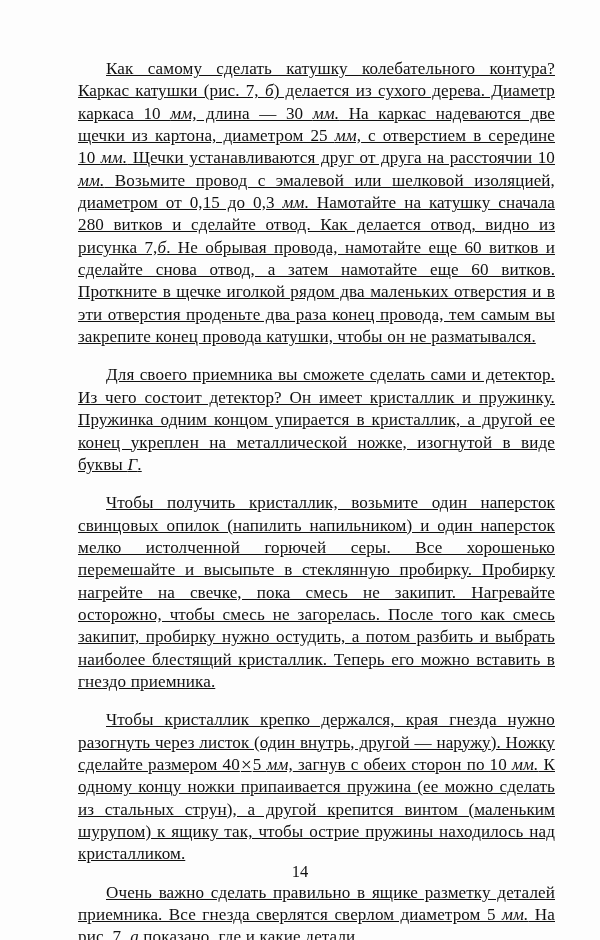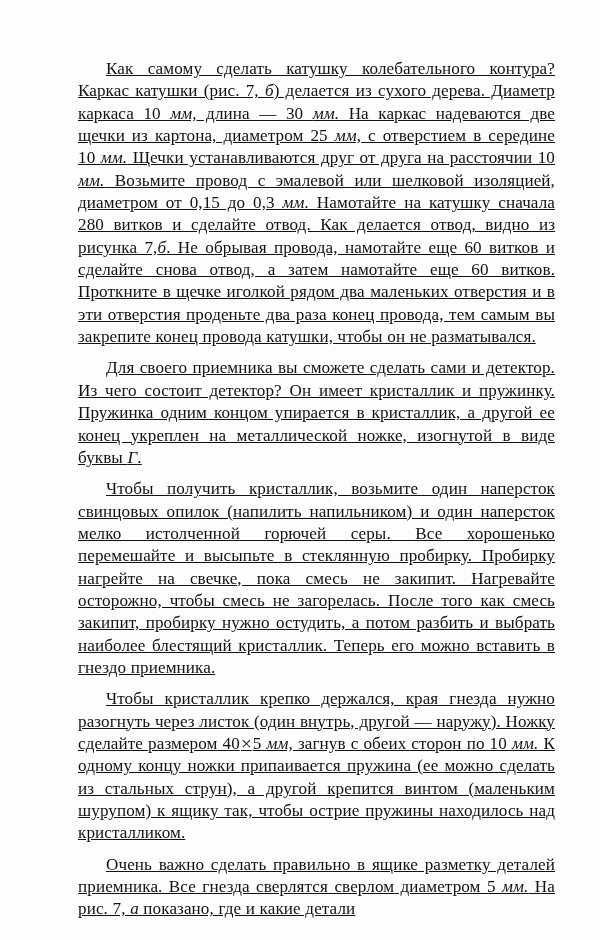--- a/index.html
+++ b/index.html
@@ -32,21 +32,21 @@
     text-align-last: left;
     text-indent: 28px;
     font-size: 17.1px;
     line-height: 22.35px;
     letter-spacing: 0.1px;
     word-spacing: 0.2px;
     -webkit-hyphens: none;
     hyphens: none;
   }
   .para + .para {
-    margin-top: 9px;
+    margin-top: 16px;
   }
   
   .para i, .para em {
     font-style: italic;
   }
   .times {
     font-style: normal;
     font-size: 19px;
     padding: 0 1px;
     vertical-align: -1px;
@@ -69,14 +69,15 @@
 <div class="page">
 
   <div class="text-column">
     <p class="para"><span>Как самому сделать катушку колебательного контура? Каркас катушки (рис. 7, </span><i>б</i><span>) делается из сухого дерева. Диаметр каркаса 10 </span><i>мм,</i><span> длина — 30 </span><i>мм.</i><span> На каркас надеваются две щечки из картона, диаметром 25 </span><i>мм,</i><span> с отверстием в середине 10 </span><i>мм.</i><span> Щечки устанавливаются друг от друга на расстоячии 10 </span><i>мм.</i><span> Возьмите провод с эмалевой или шелковой изоляцией, диаметром от 0,15 до 0,3 </span><i>мм.</i><span> Намотайте на катушку сначала 280 витков и сделайте отвод. Как делается отвод, видно из рисунка 7,</span><i>б</i><span>. Не обрывая провода, намотайте еще 60 витков и сделайте снова отвод, а затем намотайте еще 60 витков. Проткните в щечке иголкой рядом два маленьких отверстия и в эти отверстия проденьте два раза конец провода, тем самым вы закрепите конец провода катушки, чтобы он не разматывался.</span></p>
     <p class="para"><span>Для своего приемника вы сможете сделать сами и детектор. Из чего состоит детектор? Он имеет кристаллик и пружинку. Пружинка одним концом упирается в кристаллик, а другой ее конец укреплен на металлической ножке, изогнутой в виде буквы </span><i>Г</i><span>.</span></p>
     <p class="para"><span>Чтобы получить кристаллик, возьмите один наперсток свинцовых опилок (напилить напильником) и один наперсток мелко истолченной горючей серы. Все хорошенько перемешайте и высыпьте в стеклянную пробирку. Пробирку нагрейте на свечке, пока смесь не закипит. Нагревайте осторожно, чтобы смесь не загорелась. После того как смесь закипит, пробирку нужно остудить, а потом разбить и выбрать наиболее блестящий кристаллик. Теперь его можно вставить в гнездо приемника.</span></p>
     <p class="para"><span>Чтобы кристаллик крепко держался, края гнезда нужно разогнуть через листок (один внутрь, другой — наружу). Ножку сделайте размером 40</span><span class="times">×</span><span>5 </span><i>мм,</i><span> загнув с обеих сторон по 10 </span><i>мм.</i><span> К одному концу ножки припаивается пружина (ее можно сделать из стальных струн), а другой крепится винтом (маленьким шурупом) к ящику так, чтобы острие пружины находилось над кристалликом.</span></p>
     <p class="para"><span>Очень важно сделать правильно в ящике разметку деталей приемника. Все гнезда сверлятся сверлом диаметром 5 </span><i>мм.</i><span> На рис. 7, </span><i>а</i><span> показано, где и какие детали</span></p>
   </div>
 
+  <div class="page-number">14</div>
 
 </div>
 
 </body></html>

